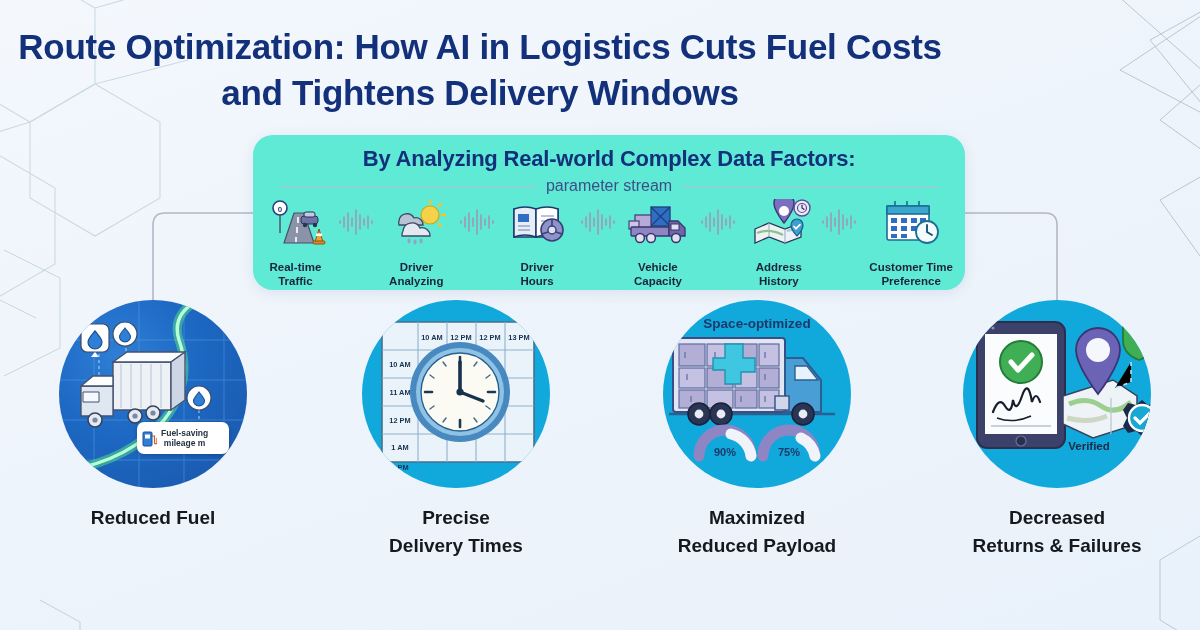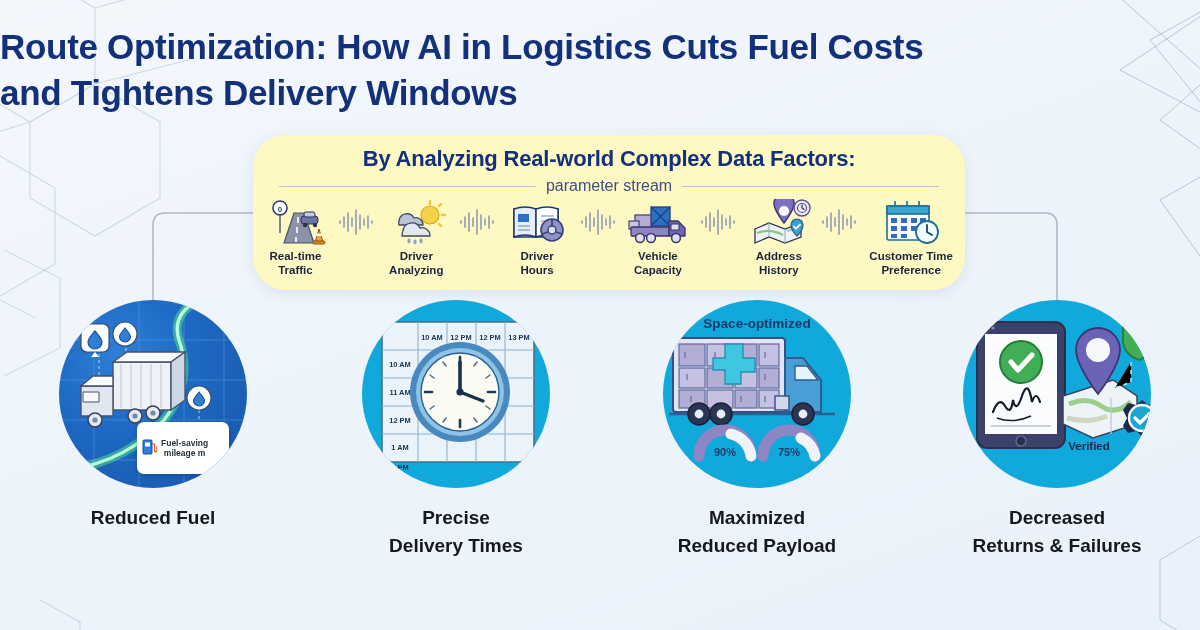--- a/index.html
+++ b/index.html
@@ -5,69 +5,69 @@
   * { margin:0; padding:0; box-sizing:border-box; }
   html, body { width:1200px; height:630px; overflow:hidden; }
   body {
     font-family: "Liberation Sans", sans-serif;
     background: linear-gradient(160deg,#f4f8fd 0%,#eef4fb 45%,#e9f1fa 100%);
     position:relative;
   }
   .bg-deco { position:absolute; inset:0; pointer-events:none; }
 
   
-  .title-wrap { position:absolute; top:24px; left:0; width:960px; }
+  .title-wrap { position:absolute; top:24px; left:0; width:960px; text-align:center; }
   .title-line {
     font-size:35px; font-weight:bold; color:#13307a; letter-spacing:-0.3px;
     line-height:46px;
   }
 
   
   .card {
     position:absolute; left:253px; top:135px; width:712px; height:155px;
-    background:#fef9c3; border-radius:32px;
+    background:#5eead4; border-radius:20px;
     box-shadow:0 3px 14px rgba(40,70,120,.10);
   }
   .card-title {
     text-align:center; margin-top:11px; font-size:22px; font-weight:bold;
     color:#13307a; letter-spacing:-0.2px;
   }
   .stream-divider {
     display:flex; align-items:center; gap:10px;
     margin:5px 26px 0 26px;
   }
   .stream-divider .rule { flex:1; height:1px; background:#b9bfd4; }
   .stream-label { font-size:16px; color:#3d4f87; white-space:nowrap; }
 
   .factors { display:flex; align-items:flex-start; justify-content:center; margin-top:4px; }
   .factor { width:96px; text-align:center; }
   .factor-icon { height:46px; display:flex; align-items:center; justify-content:center; }
   .factor-label {
-    margin-top:5px; font-size:11.5px; font-weight:bold; color:#1c2340; line-height:13.5px;
+    margin-top:16px; font-size:11.5px; font-weight:bold; color:#1c2340; line-height:13.5px;
   }
   .wave { width:38px; height:46px; display:flex; align-items:center; justify-content:center; }
 
   
   .outcomes { position:absolute; top:300px; left:0; width:1200px; }
   .outcome { position:absolute; width:300px; text-align:center; }
   .circle {
     width:188px; height:188px; border-radius:50%; margin:0 auto;
     position:relative; overflow:hidden;
   }
   .c1 { background:radial-gradient(circle at 32% 30%,#2f7fd6 0%,#1d69c4 40%,#1a55a8 100%); }
   .c2, .c3, .c4 { background:#11a8dc; }
   .caption {
     margin-top:16px; font-size:19px; font-weight:bold; color:#15181d; line-height:28px;
   }
 
   .chip {
     position:absolute; background:#fff; border-radius:7px;
     box-shadow:0 1px 4px rgba(0,0,0,.22);
     font-size:8.5px; color:#23303f; line-height:10px; font-weight:bold;
-    padding:16px 5px; display:flex; align-items:flex-start; gap:4px;
+    padding:6px 5px; display:flex; align-items:center; gap:4px;
   }
   .gauge-label { font-size:11px; font-weight:bold; fill:#1b3a6b; }
   .grid-txt { font-size:7.4px; font-weight:bold; fill:#17334f; }
   .verified-txt { font-size:11.5px; font-weight:bold; fill:#1d2a44; }
 </style>
 </head>
 <body>
 
 <svg class="bg-deco" width="1200" height="630" viewBox="0 0 1200 630">
   <g stroke="#a9c2cf" stroke-width="1.1" fill="none" opacity="0.55">

